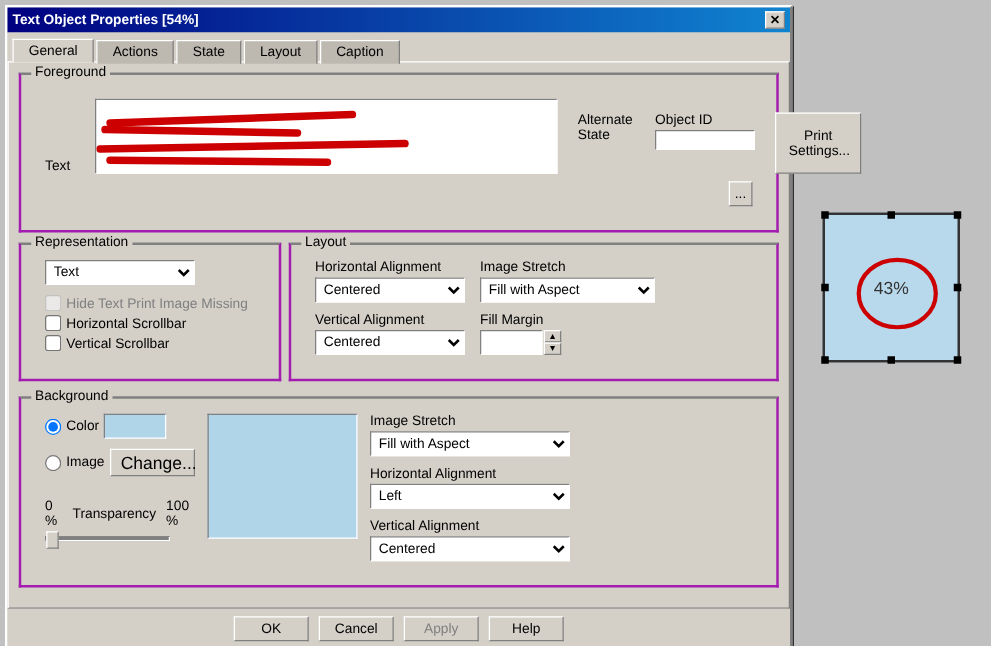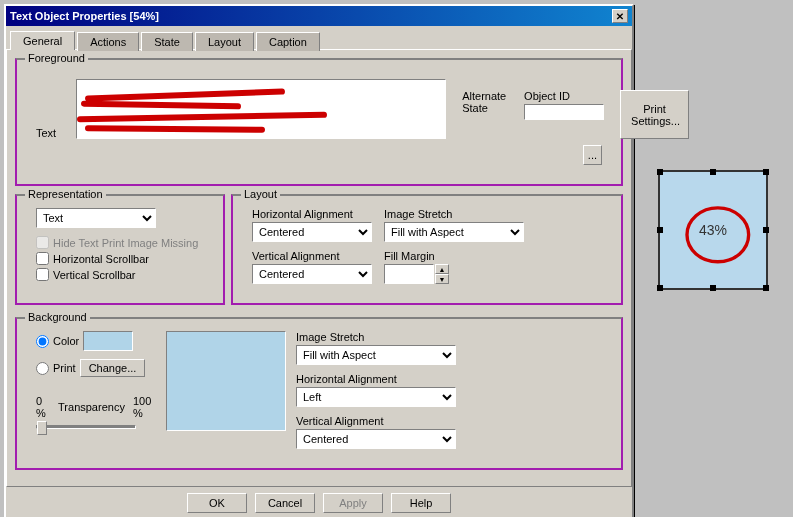--- a/index.html
+++ b/index.html
@@ -541,22 +541,22 @@
       <div class="bg-section-inner">
 
         <div class="bg-left">
           <div class="radio-row">
             <input type="radio" name="bg-type" checked="" style="">
             <label>Color</label>
             <div class="color-box"></div>
           </div>
           <div class="radio-row">
             <input type="radio" name="bg-type" style="">
-            <label>Print</label>
-            <button class="win-button" style="font-size:11px; padding:2px 8px;">Change...</button>
+            <label>Image</label>
+            <button class="win-button" style="font-size:14px; padding:2px 8px;">Change...</button>
           </div>
           <div style="height:6px;"></div>
           <div class="transparency-row">
             <span>0 %</span>
             <div style="flex:1;"></div>
             <span>Transparency</span>
             <div style="flex:1;"></div>
             <span>100 %</span>
           </div>
           <div class="slider-track">

